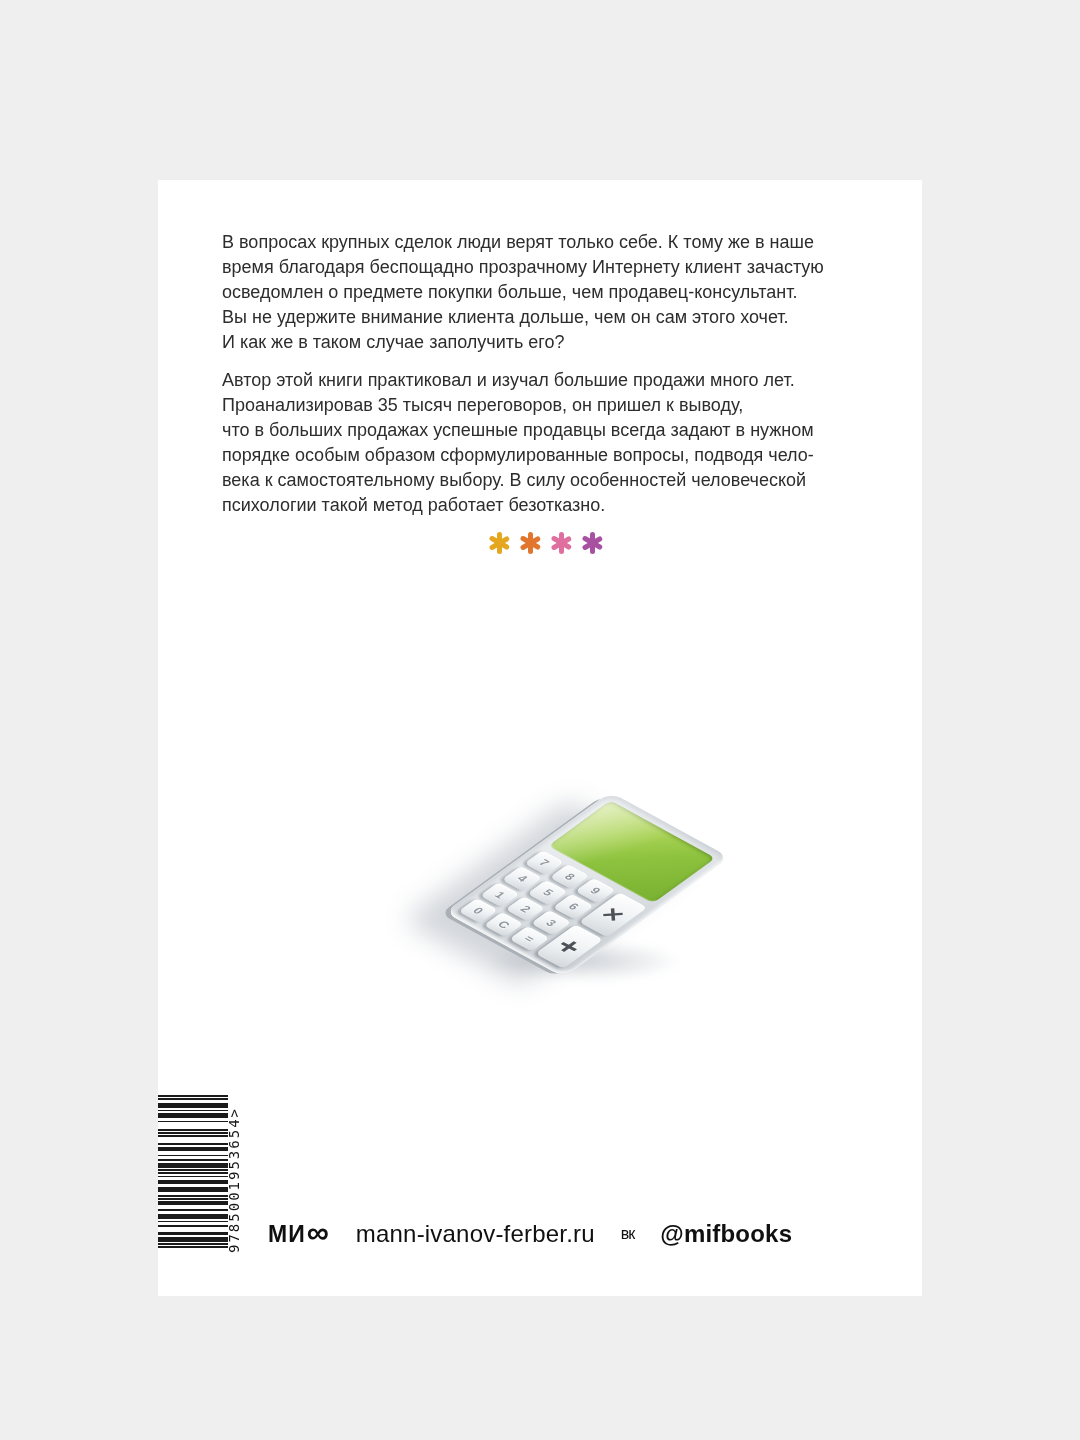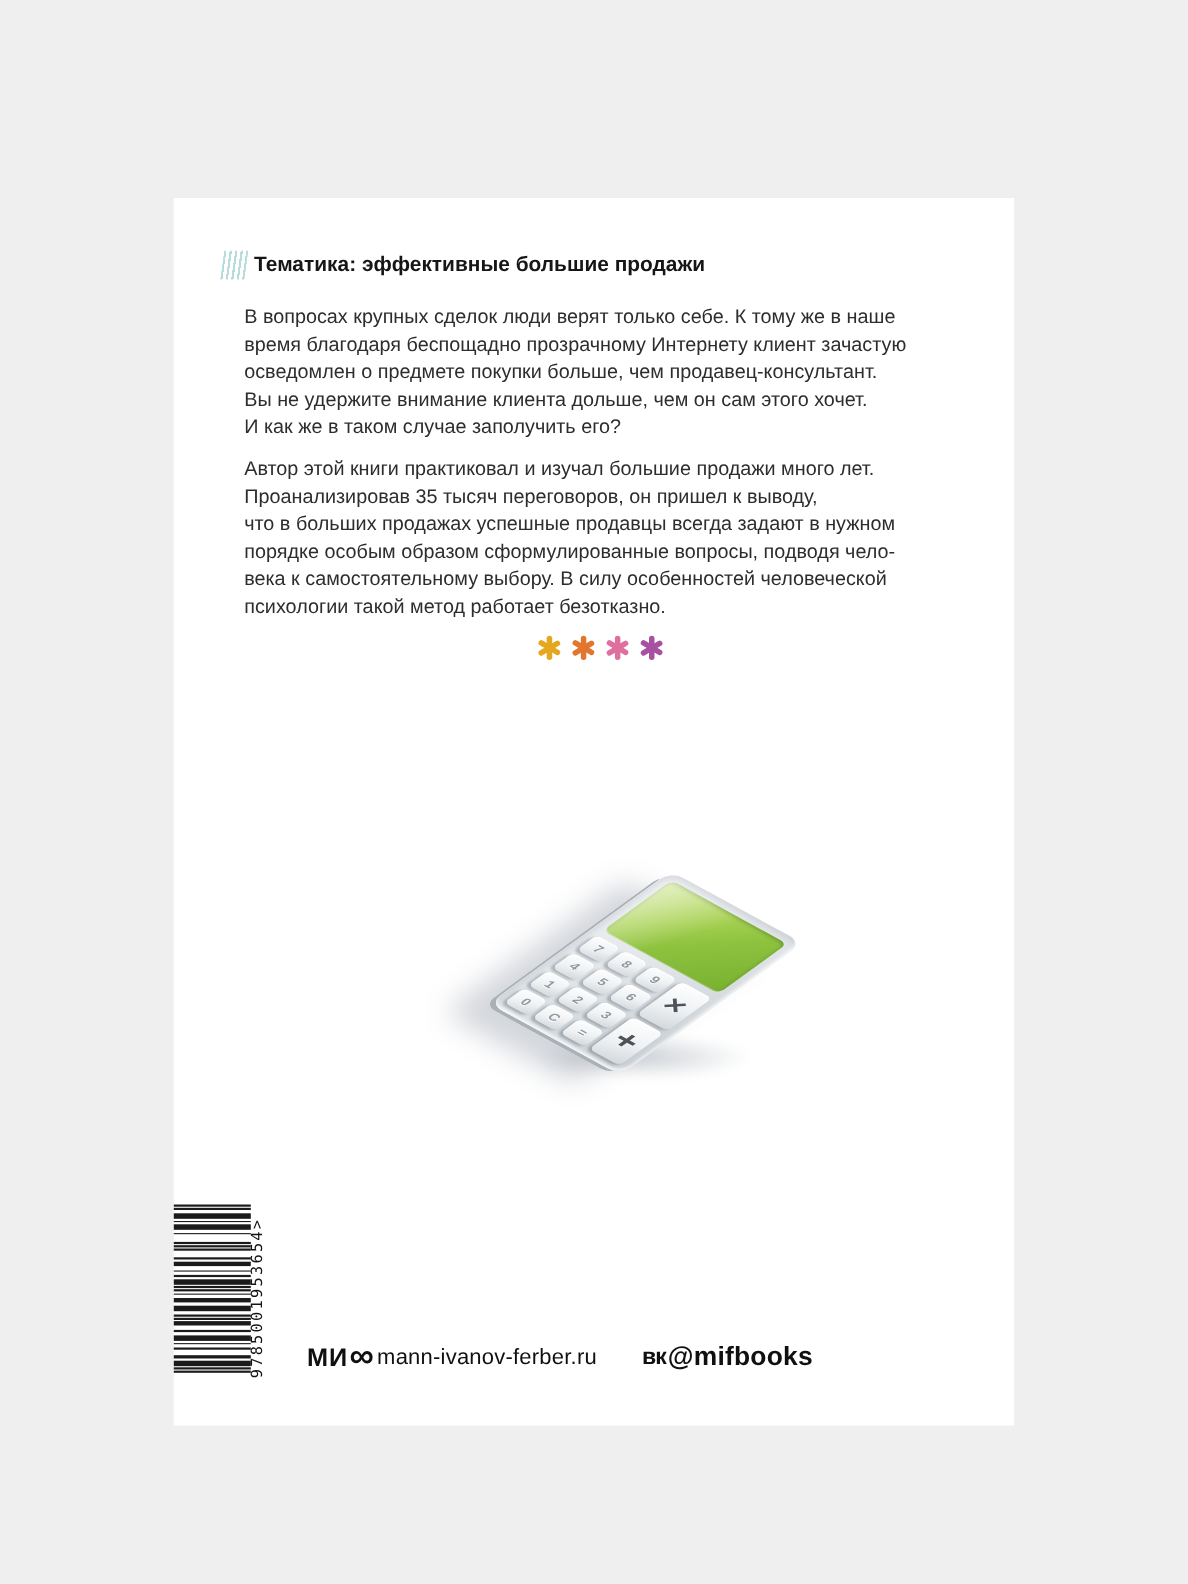--- a/index.html
+++ b/index.html
@@ -58,39 +58,35 @@
   .barcode-bars { position:absolute; left:0; top:4px; width:70px; height:153px;
                   display:flex; flex-direction:column-reverse; }
   .barcode-bars .bar { background:#1b1b1b; width:100%; }
   .barcode-bars .gap { background:transparent; width:100%; }
   .barcode-number { position:absolute; left:68px; top:-2px; height:164px;
                     writing-mode:vertical-rl; transform:rotate(180deg);
                     font-family:"DejaVu Sans Mono", monospace; font-size:14px; letter-spacing:2px;
                     color:#141414; display:flex; align-items:center; }
 
   
-  .footer { position:absolute; left:121px; top:1038px; height:32px;
-            display:flex; align-items:center; gap:2px; color:#101010; }
+  .footer { position:absolute; left:110px; top:1038px; height:32px;
+            display:flex; align-items:center; gap:26px; color:#101010; }
   .logo { font-weight:800; font-size:23px; letter-spacing:1px; display:flex; align-items:center; }
   .logo .inf { font-size:31px; font-weight:700; line-height:0; margin-left:1px; position:relative; top:-1px; }
-  .site { font-size:20px; font-weight:500; letter-spacing:0.2px; }
-  .vk { font-size:21px; font-weight:700; letter-spacing:-1px;margin-left:39px; }
+  .site { font-size:24px; font-weight:500; letter-spacing:0.2px; }
+  .vk { font-size:16px; font-weight:400; letter-spacing:-1px; }
   .handle { font-size:24px; font-weight:600; letter-spacing:0.2px; }
 </style>
 </head>
 <body>
 
 <div class="stage">
   <div class="page">
 
     <div class="content">
-      <div class="topic-row">
-        <span class="topic-icon"></span>
-        <span class="topic-label">Тематика: эффективные большие продажи</span>
-      </div>
 
       <p class="body-text">В вопросах крупных сделок люди верят только себе. К тому же в наше
 время благодаря беспощадно прозрачному Интернету клиент зачастую
 осведомлен о предмете покупки больше, чем продавец-консультант.
 Вы не удержите внимание клиента дольше, чем он сам этого хочет.
 И как же в таком случае заполучить его?</p>
       <p class="body-text">Автор этой книги практиковал и изучал большие продажи много лет.
 Проанализировав 35 тысяч переговоров, он пришел к выводу,
 что в больших продажах успешные продавцы всегда задают в нужном
 порядке особым образом сформулированные вопросы, подводя чело-

